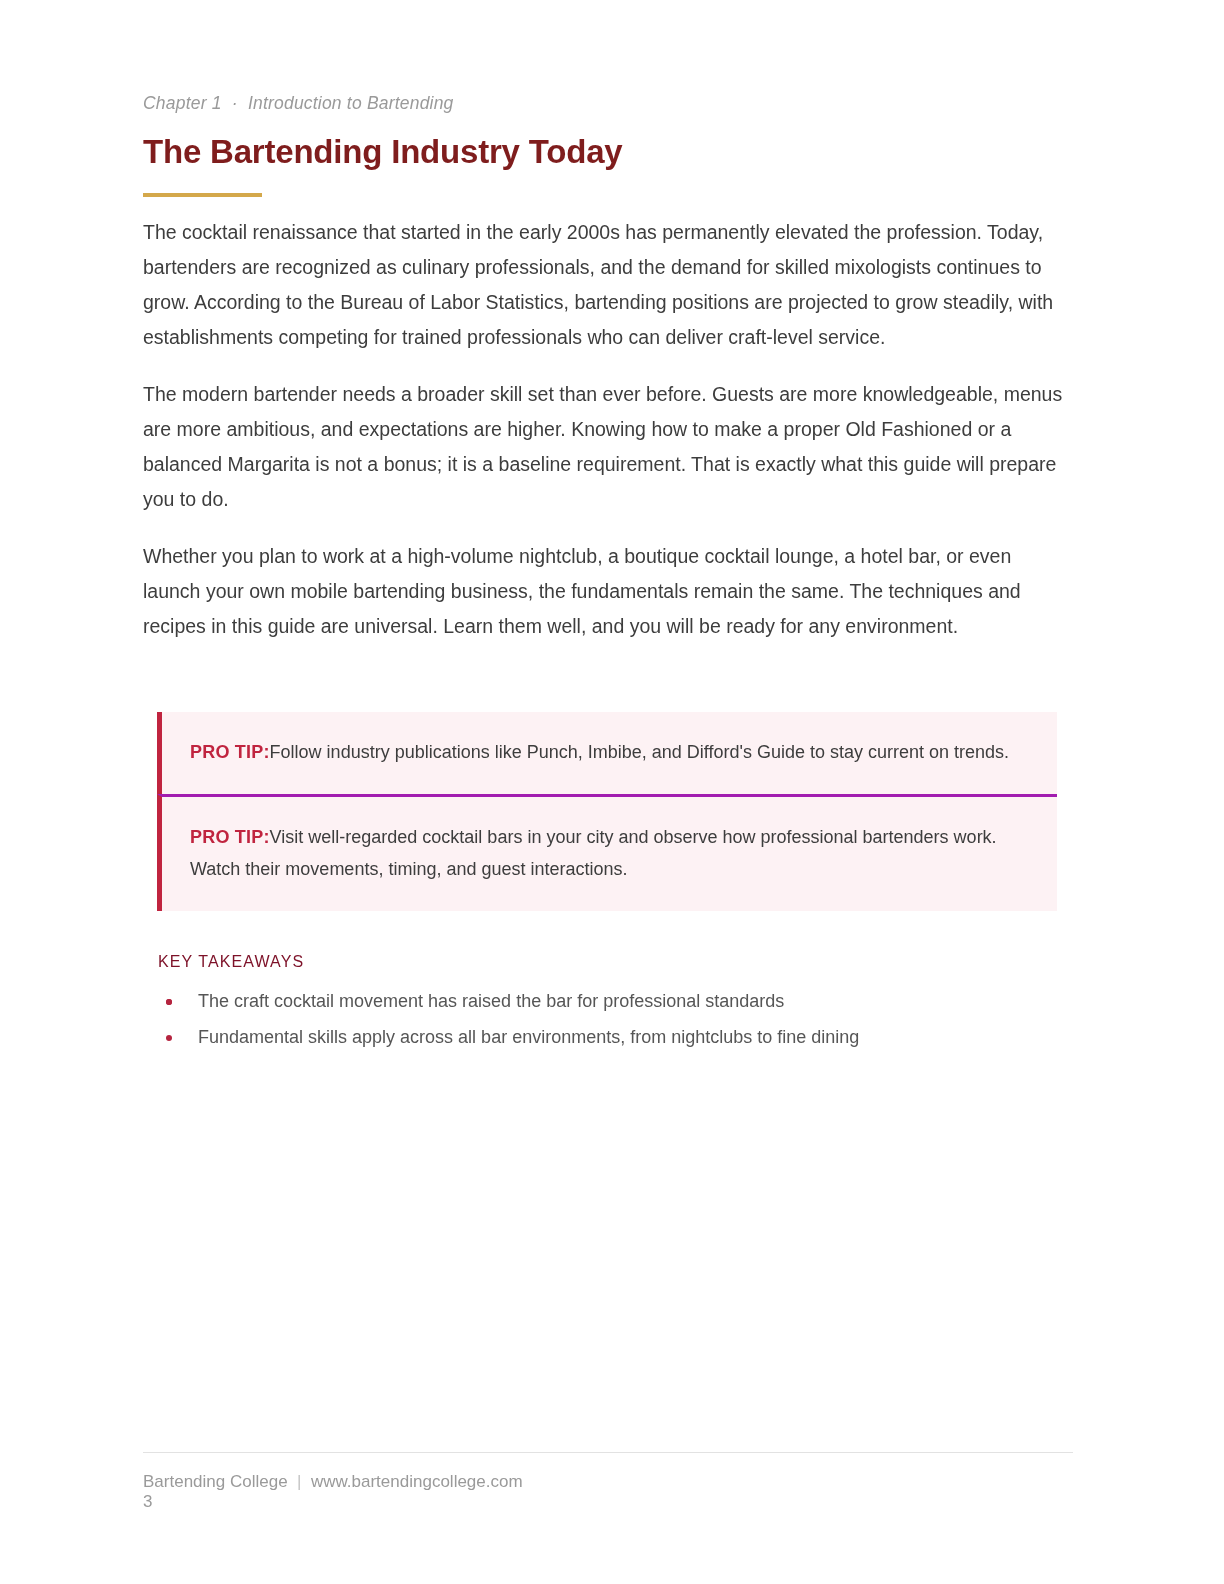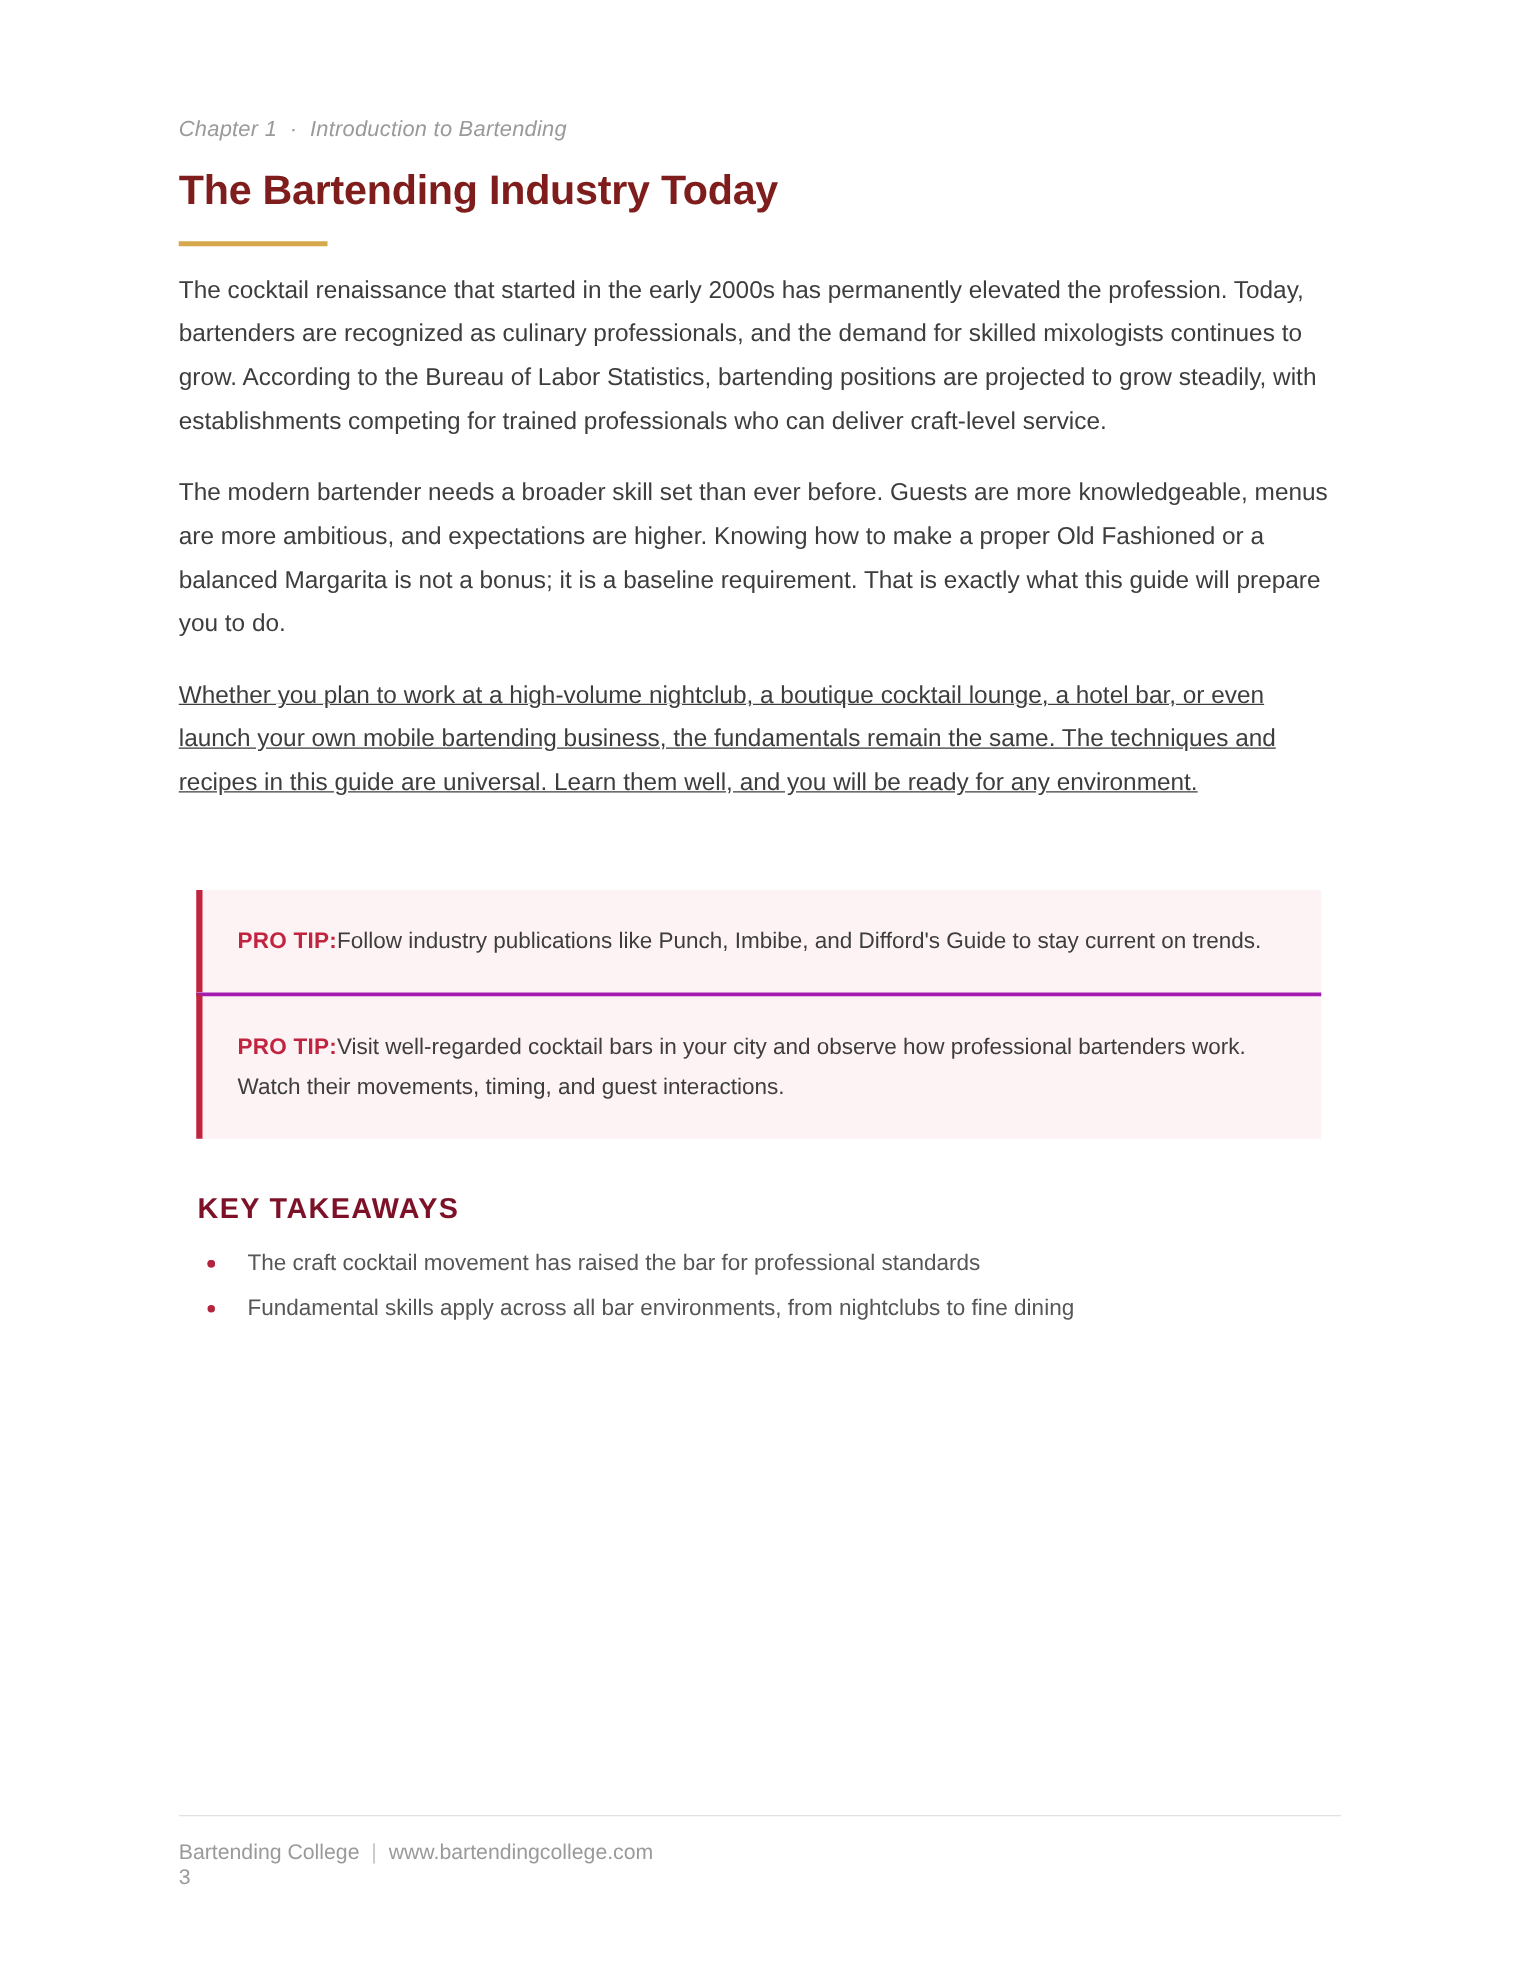--- a/index.html
+++ b/index.html
@@ -63,21 +63,21 @@
     margin-top: 18px;
   }
   .para {
     font-size: 19.5px;
     color: #3d3d3d;
     line-height: 35px;
     margin: 0 0 22px 0;
     width: 930px;
     text-align: left;
   }
-  .para:last-child { margin-bottom: 0; text-decoration: underline; }
+  .para:last-child { margin-bottom: 0; }
 
   
   .protips {
     position: absolute;
     left: 157px;
     top: 712px;
     width: 900px;
   }
   .protip {
     position: relative;
@@ -101,22 +101,22 @@
   }
 
   
   .takeaways {
     position: absolute;
     left: 158px;
     top: 953px;
     width: 890px;
   }
   .takeaways-title {
-    font-size: 23px;
-    font-weight: bold;
+    font-size: 16px;
+    font-weight: normal;
     color: #7d1128;
     letter-spacing: 1.1px;
   }
   .takeaway-list {
     margin: 17px 0 0 0;
     padding: 0;
     list-style: none;
   }
   .takeaway-item {
     position: relative;

